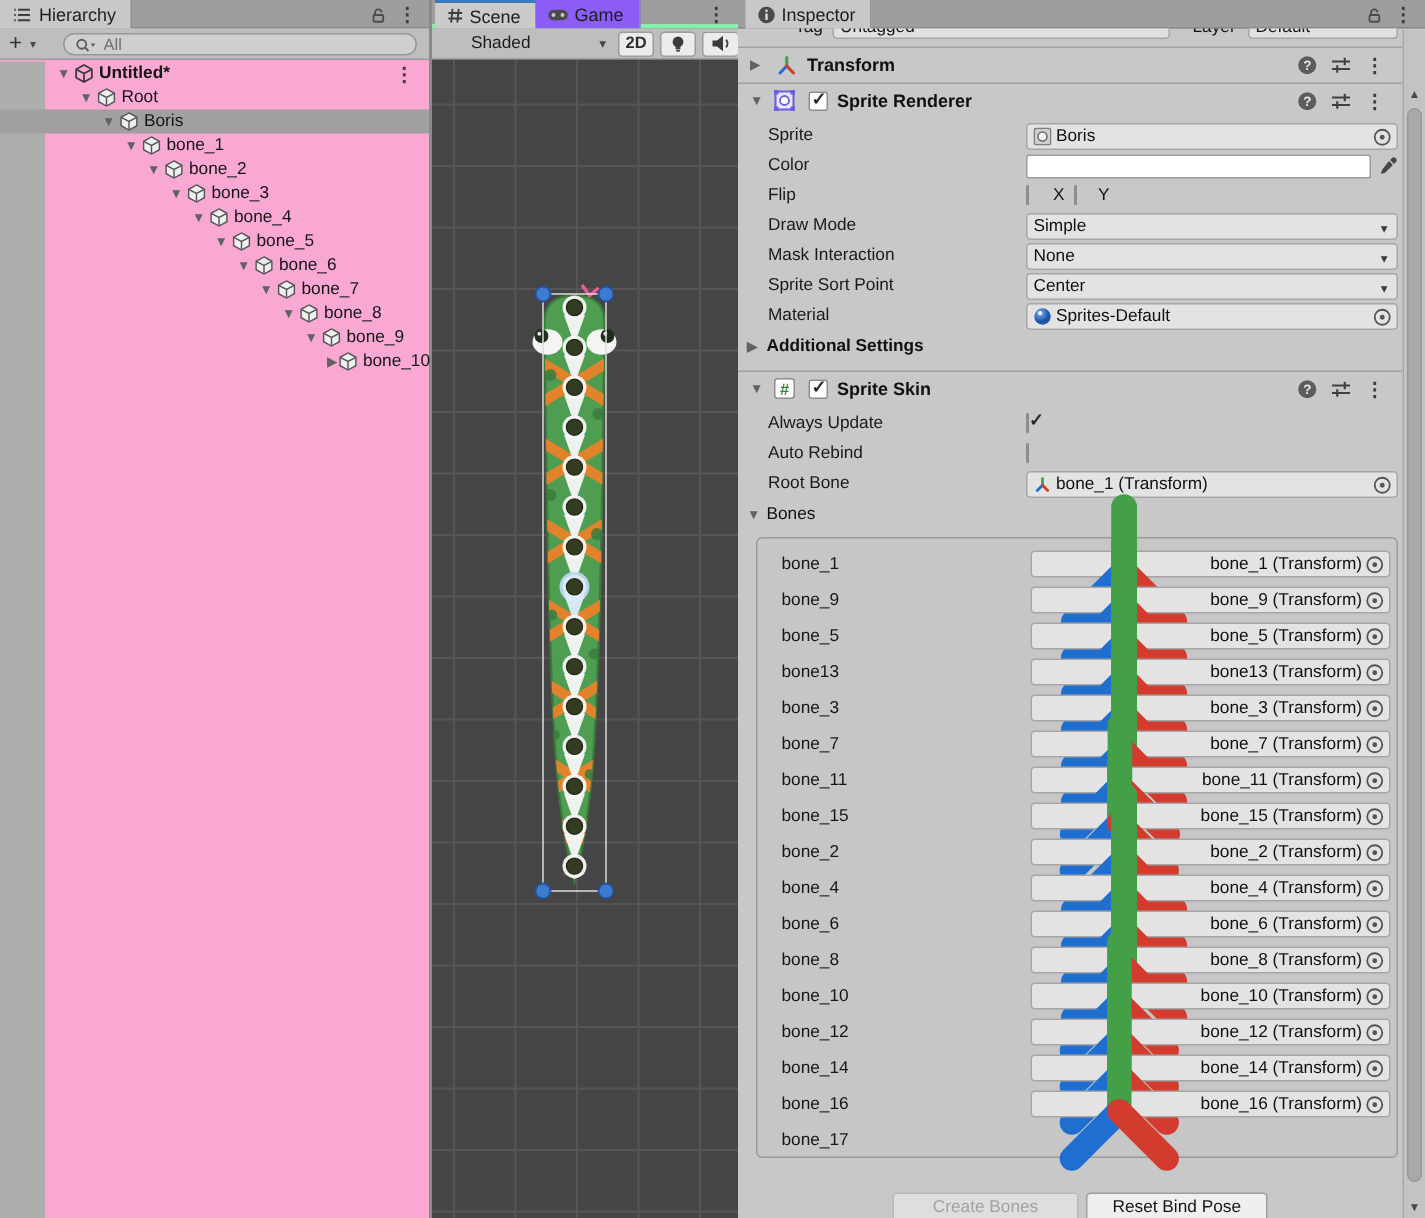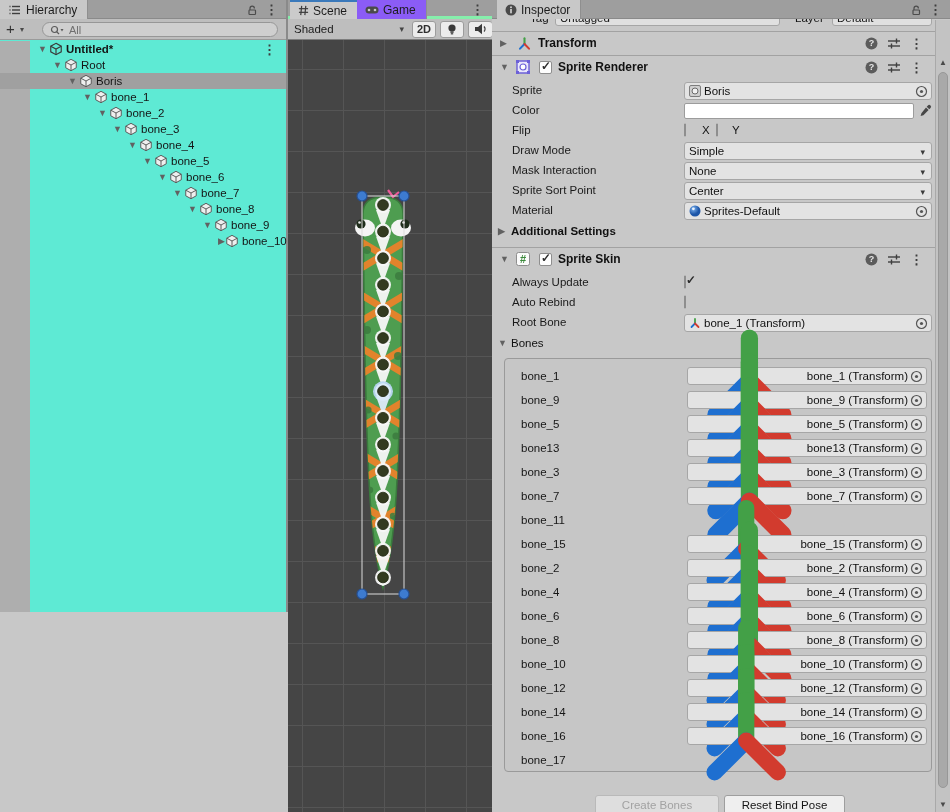--- a/index.html
+++ b/index.html
@@ -15,43 +15,43 @@
   .tab { position:absolute; top:0; height:19px; padding:0 10px 0 8px; display:flex;
     align-items:center; gap:4px; font-size:12px; background:#8b5cf6; color:#1d1d1d;
     border-right:1px solid #8f8f8f; }
   .tab.active { background:#c8c8c8; }
   .tab.focus-active { border-top:2px solid #3a79bb; background:#cbcbcb; }
   .kebab { color:#3d3d3d; font-size:13px; font-weight:bold; line-height:1;
     letter-spacing:0; cursor:default; }
   .expander { display:inline-block; width:11px; font-size:9px; color:#616161; }
 
   
-  #hierarchy { position:absolute; left:0; top:0; width:288px; height:612px;
-    background:#5eead4; border-right:2px solid #8a8a8a; }
+  #hierarchy { position:absolute; left:0; top:0; width:288px; height:812px;
+    background:#f9a8d4; border-right:2px solid #8a8a8a; }
   #hierarchy .toolbar { position:absolute; top:19px; left:0; right:0; height:21px;
     background:#bebebe; border-bottom:1px solid #9a9a9a; }
   #h-search { position:absolute; left:42px; right:8px; top:3px; height:15px;
     background:#cfcfcf; border:1px solid #979797; border-radius:8px;
     font-size:11px; color:#3c3c3c; padding:0 8px 0 26px; outline:none;
     font-family:"Liberation Sans", sans-serif; }
   #h-search::placeholder { color:#6f6f6f; }
   #h-tree { position:absolute; top:41px; left:0; right:0; bottom:0; }
   #vis-strip { position:absolute; top:41px; left:0; width:30px; bottom:0; background:#aeaeae; }
   .h-row { position:absolute; left:0; right:0; height:16px; display:flex;
     align-items:center; white-space:nowrap; }
   .h-row.selected { background:#a0a0a0; }
   .h-row .h-label { margin-left:3px; color:#151515; }
   .h-row.scene-row .h-label { font-weight:bold; }
   .h-icon { width:14px; height:14px; flex:0 0 14px; }
 
   
   #scene { position:absolute; left:288px; top:0; width:204px; height:812px; background:#454545; }
   #scene .tabbar { border-bottom:3px solid #86efac; }
   #scene-toolbar { position:absolute; top:19px; left:0; right:0; height:21px;
-    background:#bebebe; border-bottom:1px solid #7d7d7d; display:flex; align-items:center; }
+    background:#bebebe; border-bottom:1px solid #7d7d7d; display:flex; align-items:center;padding-left:20px; }
   .tb-dd { display:flex; align-items:center; width:120px; height:17px; padding:0 4px 0 6px;
     color:#1c1c1c; }
   .tb-dd .arrow { margin-left:auto; font-size:9px; color:#444; }
   .tb-btn { height:17px; min-width:24px; margin-left:4px; background:#ececec;
     border:1px solid #9c9c9c; border-radius:3px; display:flex; align-items:center;
     justify-content:center; font-size:11px; font-weight:bold; color:#2e2e2e; }
   #viewport { position:absolute; top:40px; left:0; right:0; bottom:0; background:#454545;
     background-image:
       linear-gradient(to right, #555555 1px, transparent 1px),
       linear-gradient(to bottom, #555555 1px, transparent 1px);
@@ -733,20 +733,34 @@
             </svg>
             <span>bone_7 (Transform)</span>
             <svg class="picker" viewBox="0 0 13 13">
               <circle cx="6.5" cy="6.5" r="5" fill="none" stroke="#555" stroke-width="1.2"></circle>
               <circle cx="6.5" cy="6.5" r="1.6" fill="#555"></circle>
             </svg>
           </div>
         </div>
         <div class="bone-row" style="top: 150px;">
           <span class="bone-label">bone_11</span>
+          <div class="bone-field">
+            <svg class="mini" viewBox="0 0 12 12">
+              <g stroke-width="1.8" stroke-linecap="round">
+                <line x1="6" y1="6.5" x2="6" y2="2" stroke="#43a047"></line>
+                <line x1="6" y1="6.5" x2="2.5" y2="10" stroke="#1e6fd0"></line>
+                <line x1="6" y1="6.5" x2="9.5" y2="10" stroke="#d23b2e"></line>
+              </g>
+            </svg>
+            <span>bone_11 (Transform)</span>
+            <svg class="picker" viewBox="0 0 13 13">
+              <circle cx="6.5" cy="6.5" r="5" fill="none" stroke="#555" stroke-width="1.2"></circle>
+              <circle cx="6.5" cy="6.5" r="1.6" fill="#555"></circle>
+            </svg>
+          </div>
         </div>
         <div class="bone-row" style="top: 174px;">
           <span class="bone-label">bone_15</span>
           <div class="bone-field">
             <svg class="mini" viewBox="0 0 12 12">
               <g stroke-width="1.8" stroke-linecap="round">
                 <line x1="6" y1="6.5" x2="6" y2="2" stroke="#43a047"></line>
                 <line x1="6" y1="6.5" x2="2.5" y2="10" stroke="#1e6fd0"></line>
                 <line x1="6" y1="6.5" x2="9.5" y2="10" stroke="#d23b2e"></line>
               </g>

